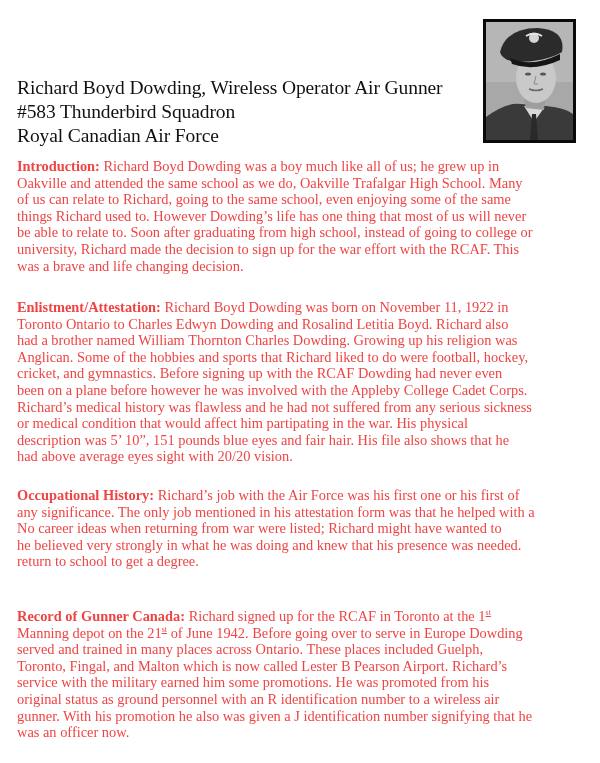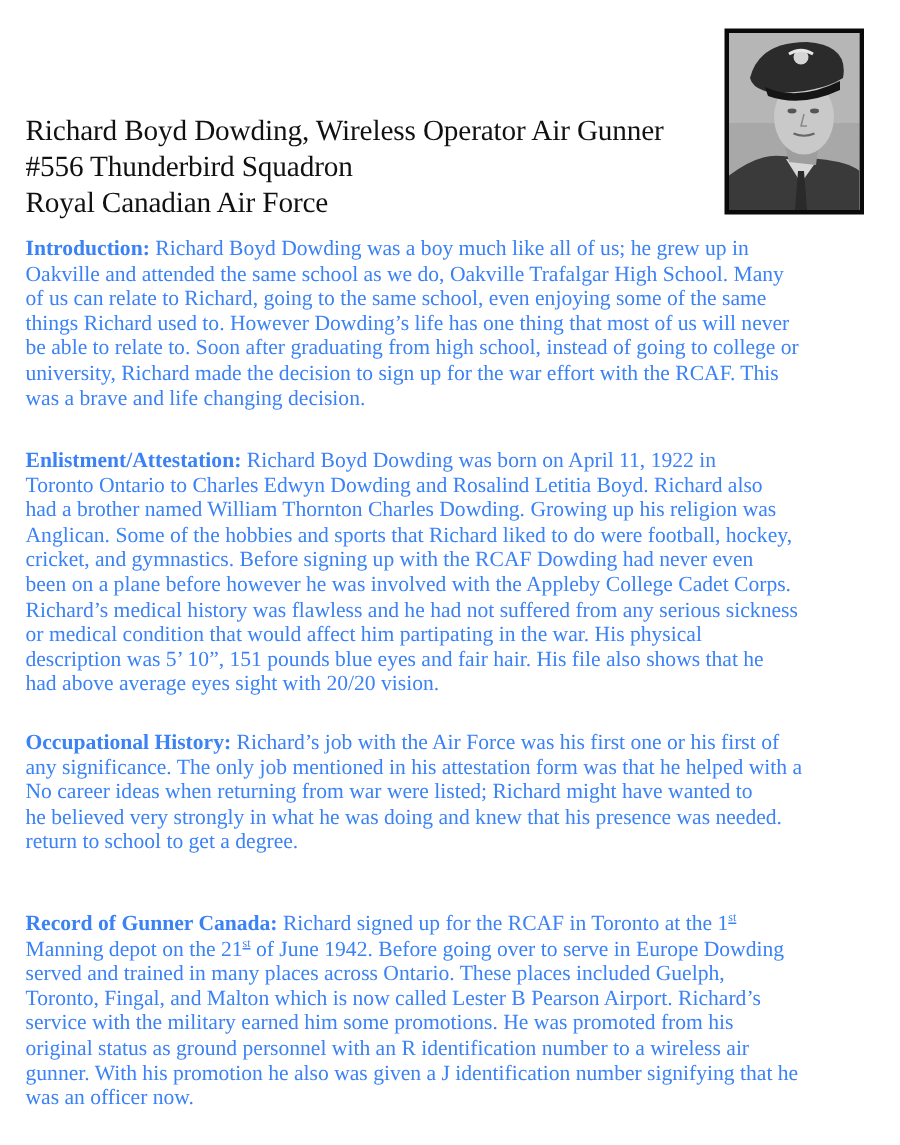--- a/index.html
+++ b/index.html
@@ -41,38 +41,38 @@
       background: linear-gradient(160deg, #9a9a9a 0%, #bdbdbd 40%, #8a8a8a 100%);
       overflow: hidden;
     }
     .photo svg { display: block; width: 100%; height: 100%; }
     .para {
       position: absolute;
       left: 17px;
       width: 560px;
       font-size: 14.4px;
       line-height: 16.6px;
-      color: #3b82f6;
+      color: #ef4444;
     }
     .para .line { display: block; white-space: nowrap; }
     .para .heading { font-weight: bold; }
     sup { font-size: 8px; line-height: 0; vertical-align: 6px; text-decoration: underline; }
     #p-intro { top: 158px; }
     #p-enlist { top: 299px; }
     #p-occ { top: 487px; }
     #p-record { top: 608px; }
   </style>
 </head>
 <body>
 
 <div class="page">
 
   <div class="title-block">
     <span class="title-line">Richard Boyd Dowding, Wireless Operator Air Gunner</span>
-    <span class="title-line">#556 Thunderbird Squadron</span>
+    <span class="title-line">#583 Thunderbird Squadron</span>
     <span class="title-line">Royal Canadian Air Force</span>
   </div>
 
   <div class="photo" title="Portrait photo of Richard Boyd Dowding in RCAF uniform and cap">
     <svg viewBox="0 0 87 118" preserveAspectRatio="none">
       <rect x="0" y="0" width="87" height="118" fill="#a8a8a8"></rect>
       <rect x="0" y="0" width="87" height="60" fill="#b6b6b6"></rect>
 
       <path d="M0 118 L0 95 Q20 80 35 82 L60 84 Q80 86 87 92 L87 118 Z" fill="#3a3a3a"></path>
 
@@ -99,21 +99,21 @@
     <span class="line"><span class="heading">Introduction:</span><span> Richard Boyd Dowding was a boy much like all of us; he grew up in</span></span>
     <span class="line">Oakville and attended the same school as we do, Oakville Trafalgar High School.  Many</span>
     <span class="line">of us can relate to Richard, going to the same school, even enjoying some of the same</span>
     <span class="line">things Richard used to.  However Dowding’s life has one thing that most of us will never</span>
     <span class="line">be able to relate to. Soon after graduating from high school, instead of going to college or</span>
     <span class="line">university, Richard made the decision to sign up for the war effort with the RCAF. This</span>
     <span class="line">was a brave and life changing decision.</span>
   </div>
 
   <div class="para" id="p-enlist">
-    <span class="line"><span class="heading">Enlistment/Attestation:</span><span> Richard Boyd Dowding was born on April 11, 1922 in</span></span>
+    <span class="line"><span class="heading">Enlistment/Attestation:</span><span> Richard Boyd Dowding was born on November 11, 1922 in</span></span>
     <span class="line">Toronto Ontario to Charles Edwyn Dowding and Rosalind Letitia Boyd.  Richard also</span>
     <span class="line">had a brother named William Thornton Charles Dowding.  Growing up his religion was</span>
     <span class="line">Anglican.  Some of the hobbies and sports that Richard liked to do were football, hockey,</span>
     <span class="line">cricket, and gymnastics.  Before signing up with the RCAF Dowding had never even</span>
     <span class="line">been on a plane before however he was involved with the Appleby College Cadet Corps.</span>
     <span class="line">Richard’s medical history was flawless and he had not suffered from any serious sickness</span>
     <span class="line">or medical condition that would affect him partipating in the war.  His physical</span>
     <span class="line">description was 5’ 10”, 151 pounds blue eyes and fair hair.  His file also shows that he</span>
     <span class="line">had above average eyes sight with 20/20 vision.</span>
   </div>

